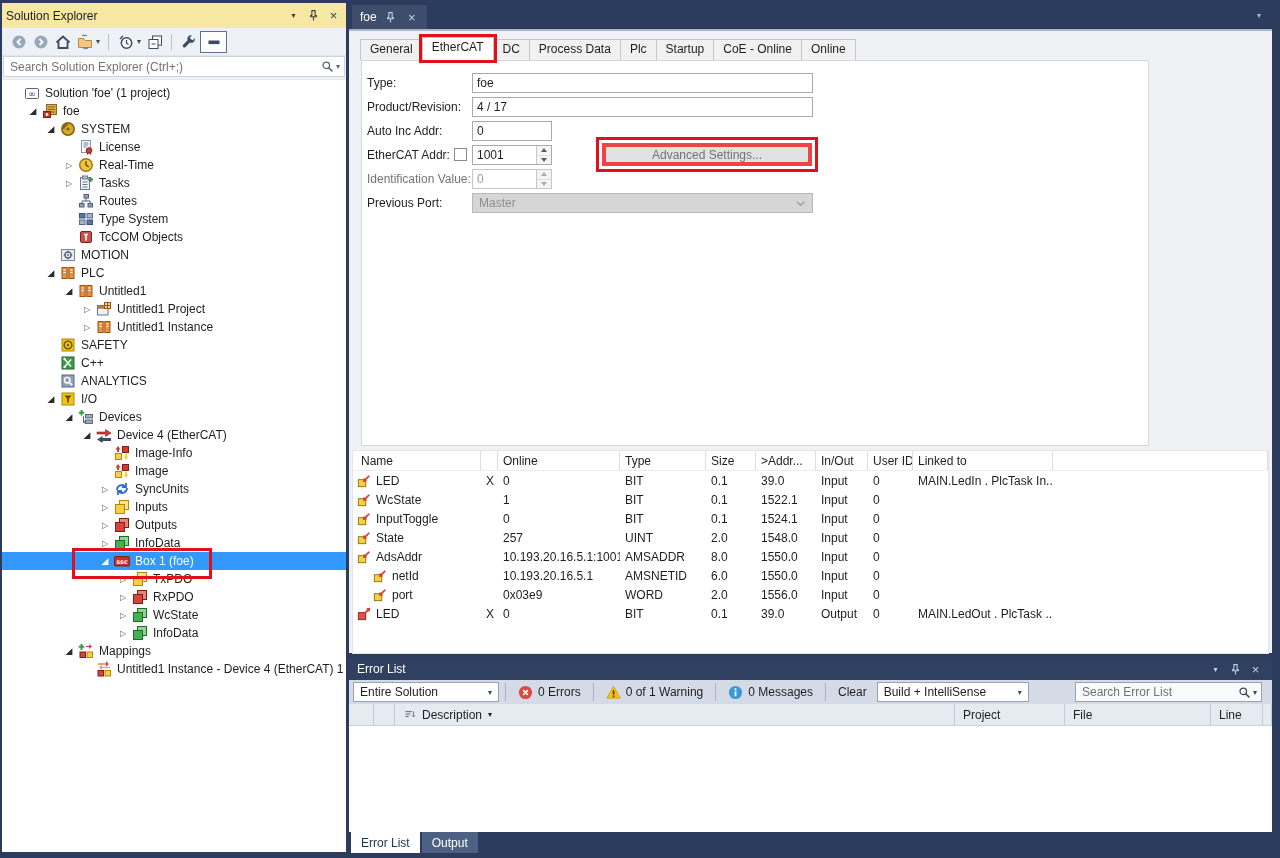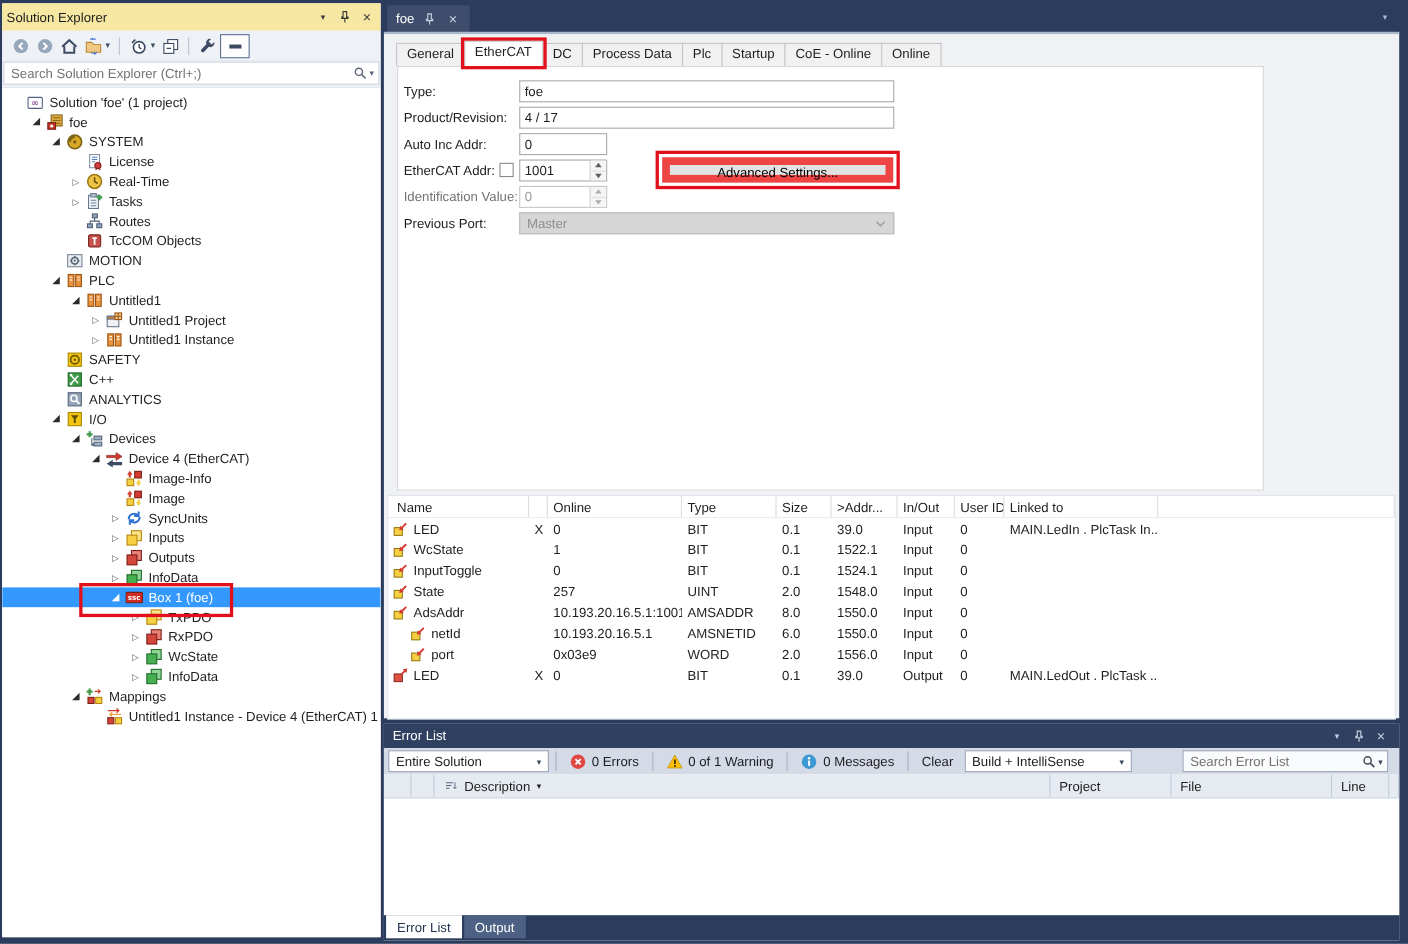--- a/index.html
+++ b/index.html
@@ -52,21 +52,21 @@
   .finput .val { padding-left:4px; flex:1; }
   .w-wide { width:341px; } .w-narrow { width:80px; }
   .finput.dis { border-color:#c6c6c6; color:#9a9a9a; }
   .fspin { width:15px; height:100%; border-left:1px solid #c9c9c9; margin-left:auto; display:flex; flex-direction:column; }
   .sbtn { flex:1; display:flex; align-items:center; justify-content:center; background:#f5f5f5; }
   .sbtn + .sbtn { border-top:1px solid #e0e0e0; }
   .tri-up { width:0; height:0; border-left:3px solid transparent; border-right:3px solid transparent; border-bottom:4px solid #5d5d5d; }
   .tri-dn { width:0; height:0; border-left:3px solid transparent; border-right:3px solid transparent; border-top:4px solid #5d5d5d; }
   .dis .tri-up { border-bottom-color:#adadad; } .dis .tri-dn { border-top-color:#adadad; }
   .chk { position:absolute; left:92px; top:87px; width:13px; height:13px; background:#fff; border:1px solid #8a8a8a; }
-  .advbtn { position:absolute; left:240px; top:82px; width:210px; height:23px; background:#e2e2e2; border:7px solid #ef4444; font:inherit; color:#000000; outline:3px solid #e0111c; outline-offset:3px; }
+  .advbtn { position:absolute; left:240px; top:82px; width:210px; height:23px; background:#e2e2e2; border:4px solid #ef4444; font:inherit; color:#737373; outline:3px solid #e0111c; outline-offset:3px; }
   .combo-dis { position:absolute; left:110px; top:132px; width:341px; height:20px; background:#d6d6d6; border:1px solid #b9b9b9; color:#8f8f8f; display:flex; align-items:center; padding:0 6px; }
   .combo-dis svg { margin-left:auto; width:11px; height:11px; }
 
   
   .vartable { position:absolute; left:3px; top:419px; width:917px; height:204px; background:#fff; border:1px solid #e2e5ea; }
   .vgrid { display:grid; grid-template-columns:128px 17px 122px 86px 50px 60px 52px 45px 140px 1fr; }
   .vhead { height:20px; border-bottom:1px solid #ececec; }
   .vhead > div { border-right:1px solid #dcdce2; display:flex; align-items:center; padding-left:5px; white-space:nowrap; overflow:hidden; }
   .vhead > div:first-child { padding-left:8px; }
   .vrow { height:19px; align-items:center; }
@@ -273,20 +273,32 @@
             <rect x="1.5" y="10.5" width="4.5" height="3.5" fill="#8fa3bc" stroke="#4f6076"></rect>
             <rect x="10" y="10.5" width="4.5" height="3.5" fill="#8fa3bc" stroke="#4f6076"></rect>
           </svg>
         </span>
         <span class="tlabel">Routes</span>
       </div>
       <div class="trow" style="padding-left: 58px;">
         <span class="texp"></span>
         <span class="ticon">
           <svg viewBox="0 0 16 16">
+            <rect x="1.5" y="2.5" width="5.5" height="4.5" fill="#5577aa" stroke="#3a517a"></rect>
+            <rect x="9" y="2.5" width="5.5" height="4.5" fill="#a8b6cb" stroke="#5a6a84"></rect>
+            <rect x="1.5" y="9" width="5.5" height="4.5" fill="#a8b6cb" stroke="#5a6a84"></rect>
+            <rect x="9" y="9" width="5.5" height="4.5" fill="#5577aa" stroke="#3a517a"></rect>
+          </svg>
+        </span>
+        <span class="tlabel">Type System</span>
+      </div>
+      <div class="trow" style="padding-left: 58px;">
+        <span class="texp"></span>
+        <span class="ticon">
+          <svg viewBox="0 0 16 16">
             <rect x="2.5" y="2.5" width="11" height="11" rx="1.5" fill="#c5524c" stroke="#7c2420"></rect>
             <path d="M6 5.5 h4 M8 5.5 v6" stroke="#fff" stroke-width="1.6"></path>
           </svg>
         </span>
         <span class="tlabel">TcCOM Objects</span>
       </div>
       <div class="trow" style="padding-left: 40px;">
         <span class="texp"></span>
         <span class="ticon">
           <svg viewBox="0 0 16 16">

